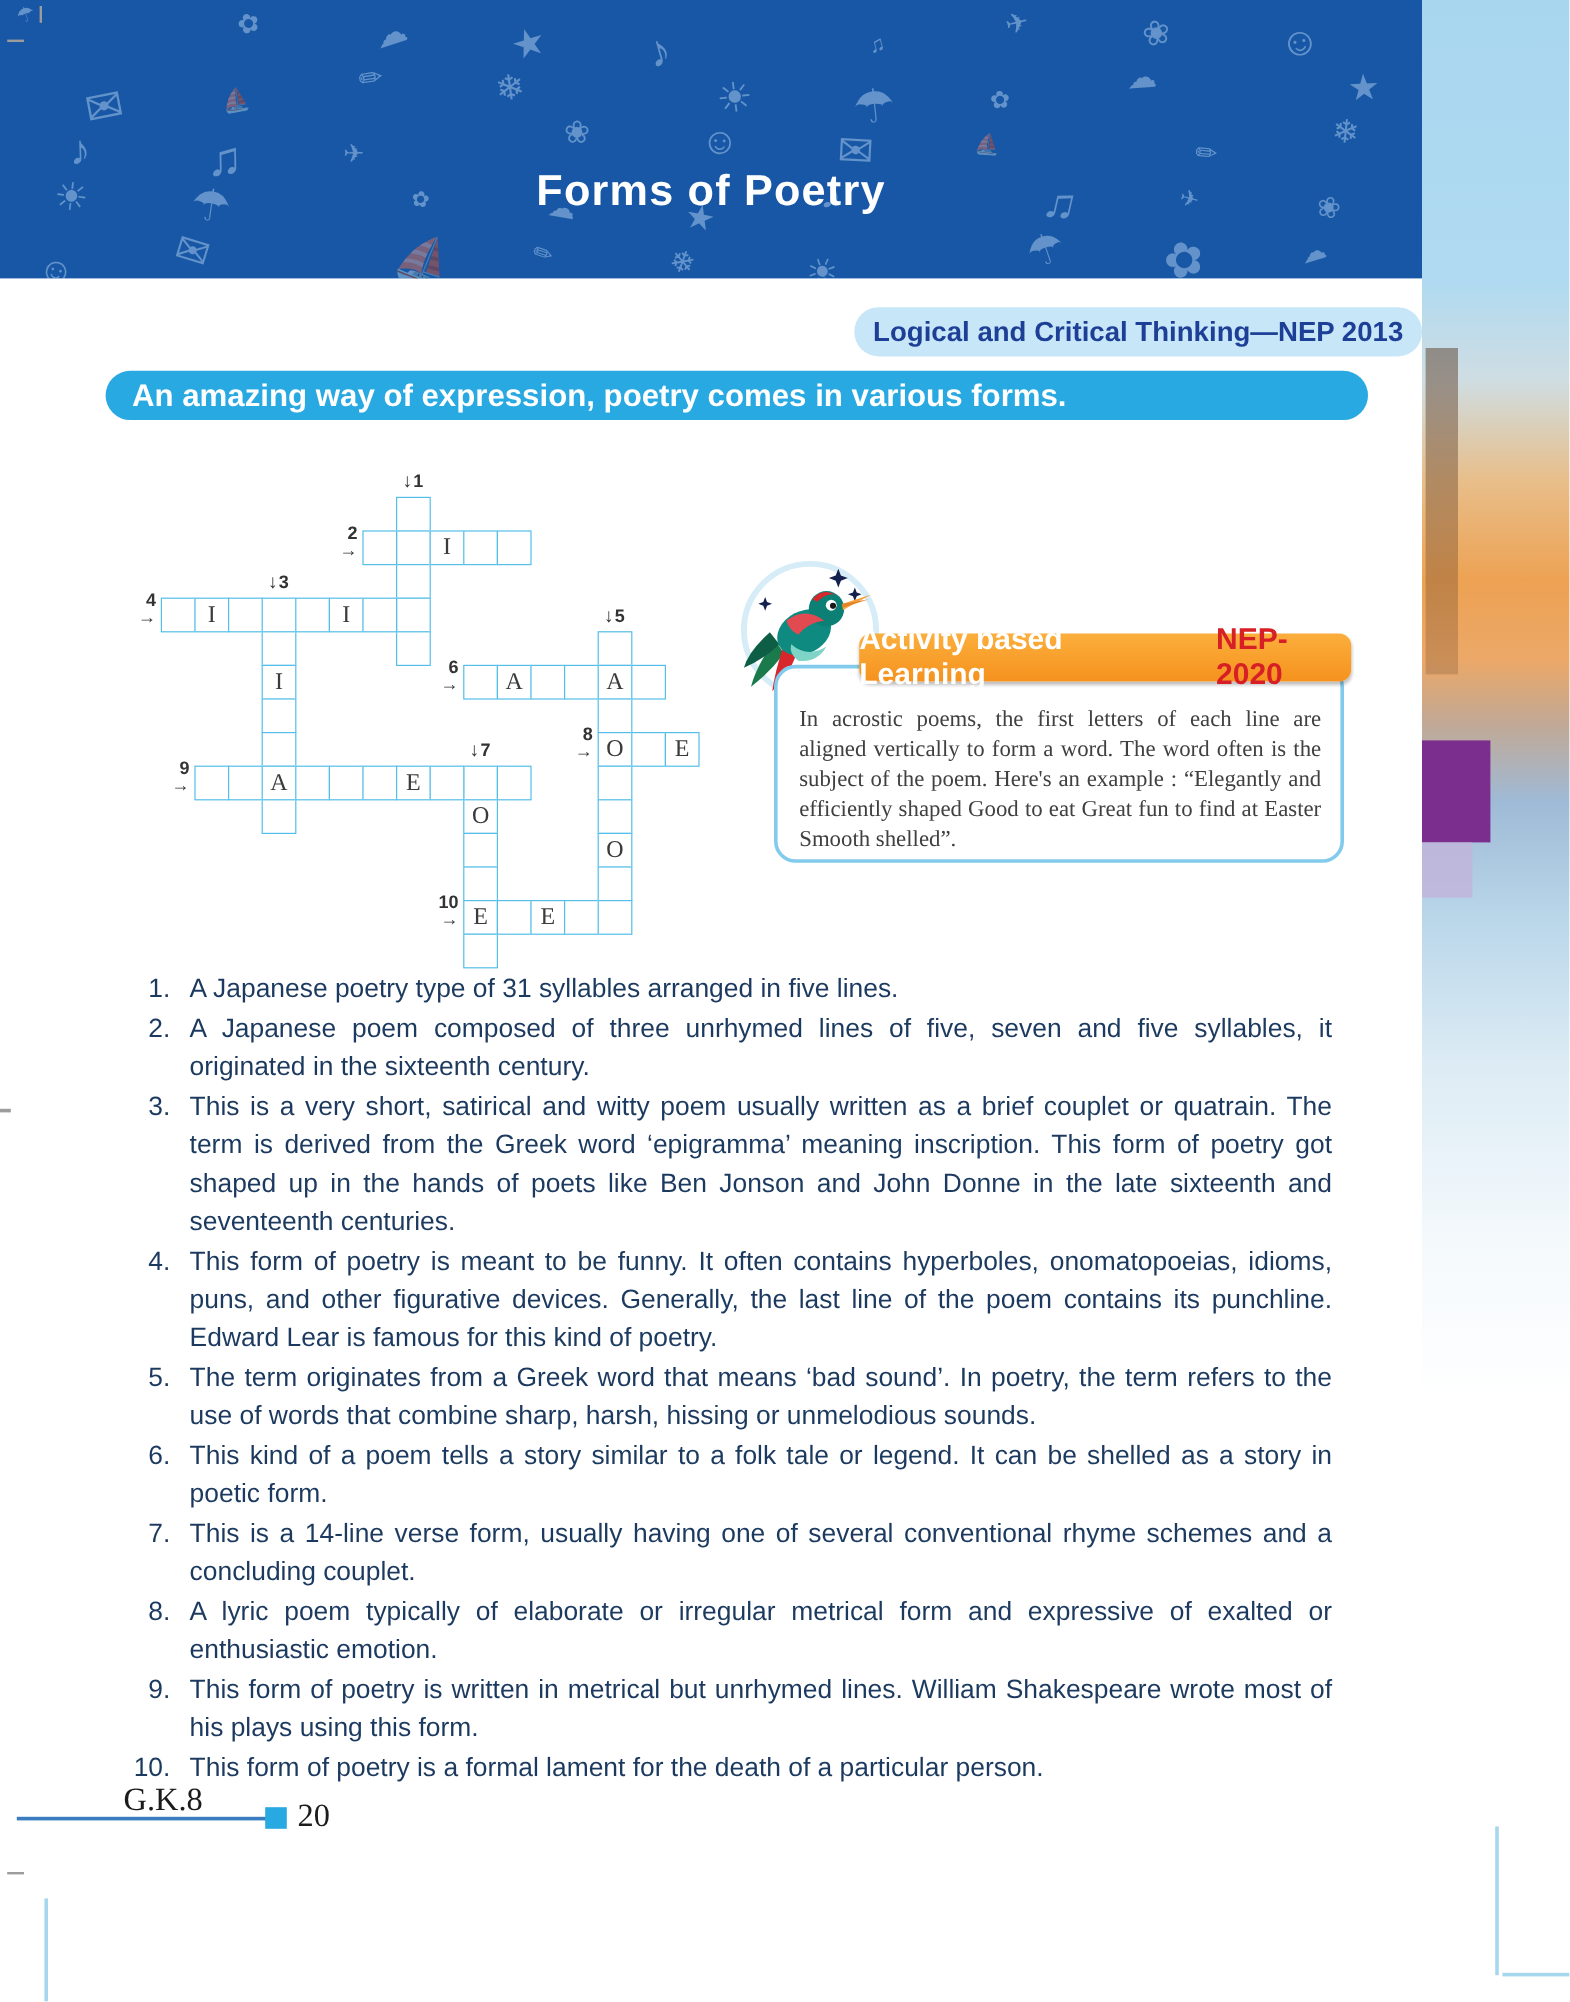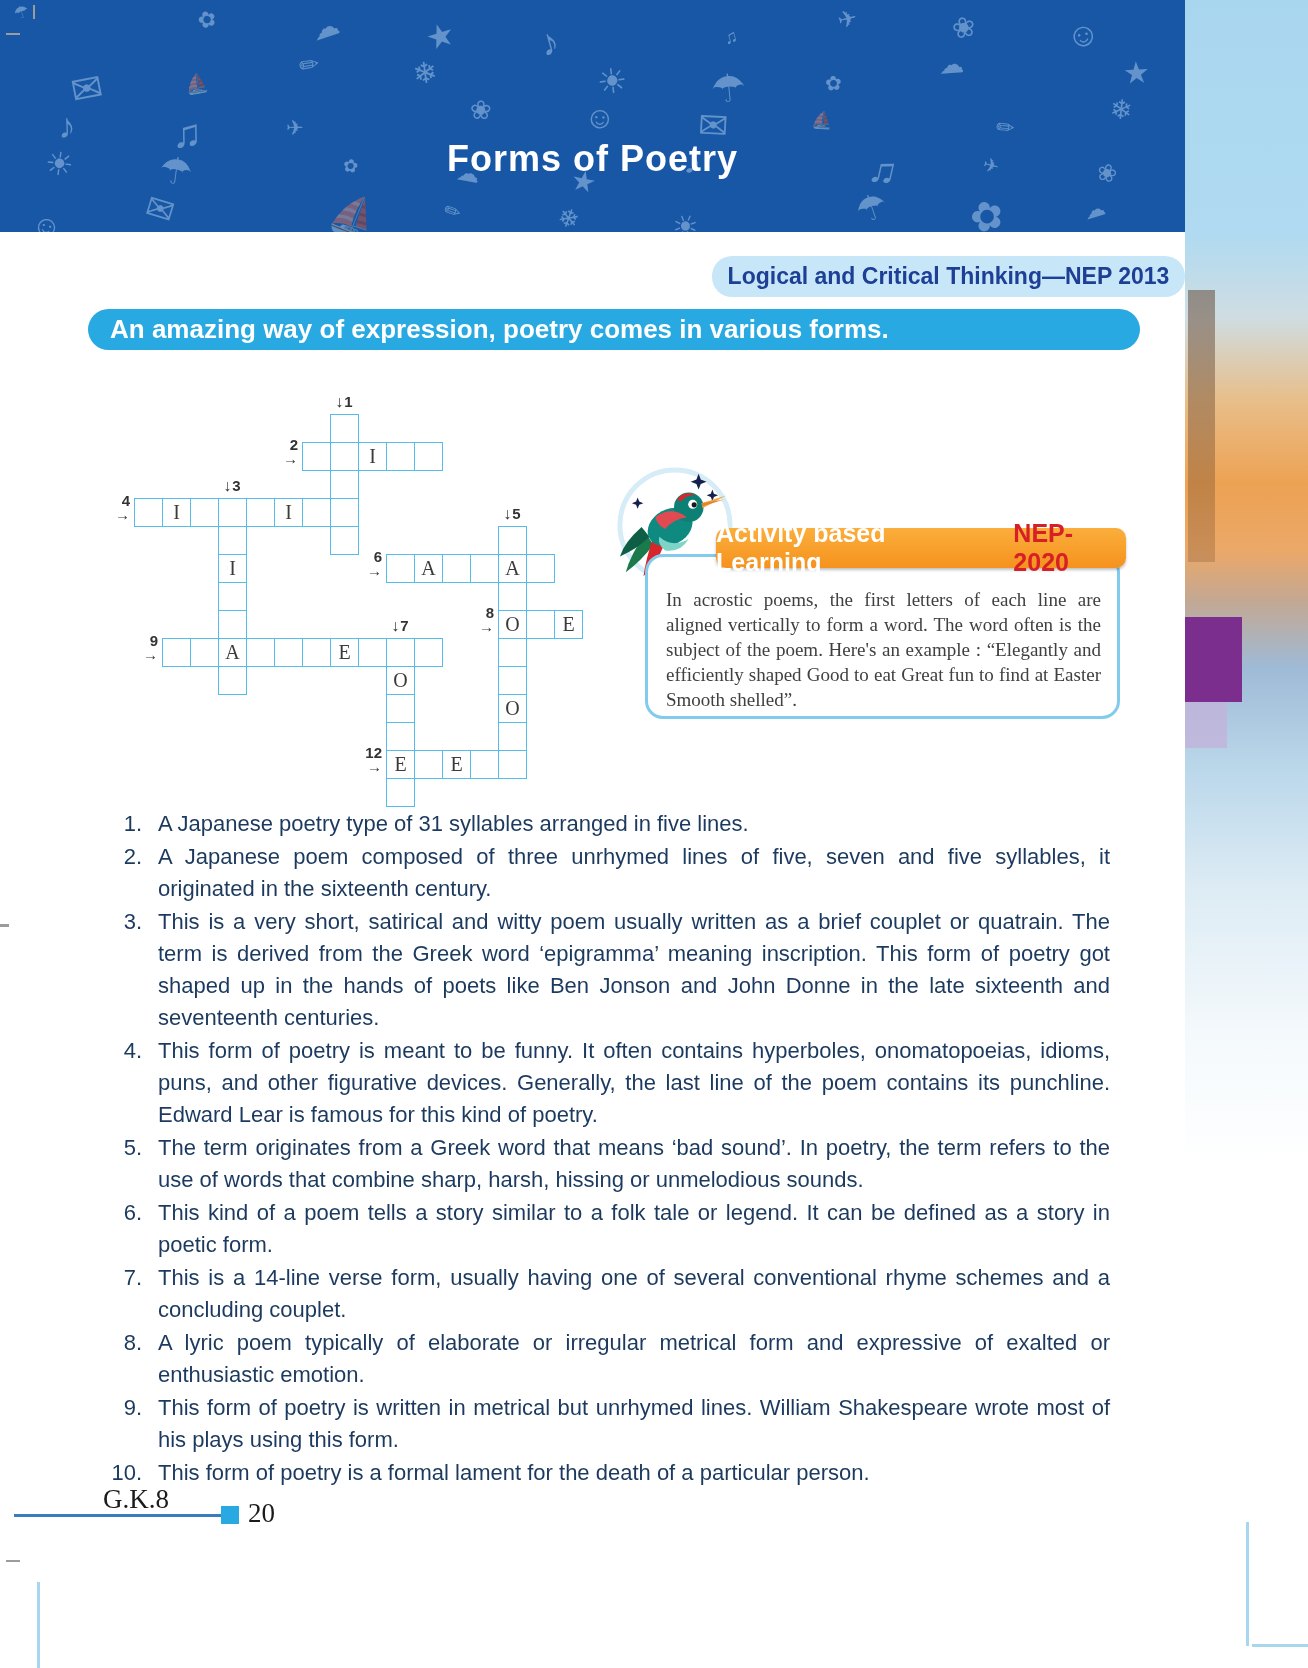--- a/index.html
+++ b/index.html
@@ -243,21 +243,21 @@
       </div>
       <div class="cw-label across" style="left: 458px; top: 606px;">
         <span class="num">8</span>
         <span class="arr">→</span>
       </div>
       <div class="cw-label across" style="left: 122px; top: 634px;">
         <span class="num">9</span>
         <span class="arr">→</span>
       </div>
       <div class="cw-label across" style="left: 346px; top: 746px;">
-        <span class="num">12</span>
+        <span class="num">10</span>
         <span class="arr">→</span>
       </div>
     </div>
 
   <div class="bird">
     <svg viewBox="0 0 120 120" width="118" height="118">
       <circle cx="60" cy="60" r="56" fill="#ffffff" stroke="#D6ECF7" stroke-width="5"></circle>
       <path d="M84 8 l2.2 5.8 5.8 2.2 -5.8 2.2 -2.2 5.8 -2.2 -5.8 -5.8 -2.2 5.8 -2.2z" fill="#14214e"></path>
       <path d="M98 24 l1.6 4.2 4.2 1.6 -4.2 1.6 -1.6 4.2 -1.6 -4.2 -4.2 -1.6 4.2 -1.6z" fill="#14214e"></path>
       <path d="M22 32 l1.6 4.2 4.2 1.6 -4.2 1.6 -1.6 4.2 -1.6 -4.2 -4.2 -1.6 4.2 -1.6z" fill="#14214e"></path>
@@ -300,21 +300,21 @@
       <li>
         <span class="clue-num">4.</span>
         <span class="clue-text">This form of poetry is meant to be funny. It often contains hyperboles, onomatopoeias, idioms, puns, and other figurative devices. Generally, the last line of the poem contains its punchline. Edward Lear is famous for this kind of poetry.</span>
       </li>
       <li>
         <span class="clue-num">5.</span>
         <span class="clue-text">The term originates from a Greek word that means ‘bad sound’. In poetry, the term refers to the use of words that combine sharp, harsh, hissing or unmelodious sounds.</span>
       </li>
       <li>
         <span class="clue-num">6.</span>
-        <span class="clue-text">This kind of a poem tells a story similar to a folk tale or legend. It can be defined as a story in poetic form.</span>
+        <span class="clue-text">This kind of a poem tells a story similar to a folk tale or legend. It can be shelled as a story in poetic form.</span>
       </li>
       <li>
         <span class="clue-num">7.</span>
         <span class="clue-text">This is a 14-line verse form, usually having one of several conventional rhyme schemes and a concluding couplet.</span>
       </li>
       <li>
         <span class="clue-num">8.</span>
         <span class="clue-text">A lyric poem typically of elaborate or irregular metrical form and expressive of exalted or enthusiastic emotion.</span>
       </li>
       <li>

